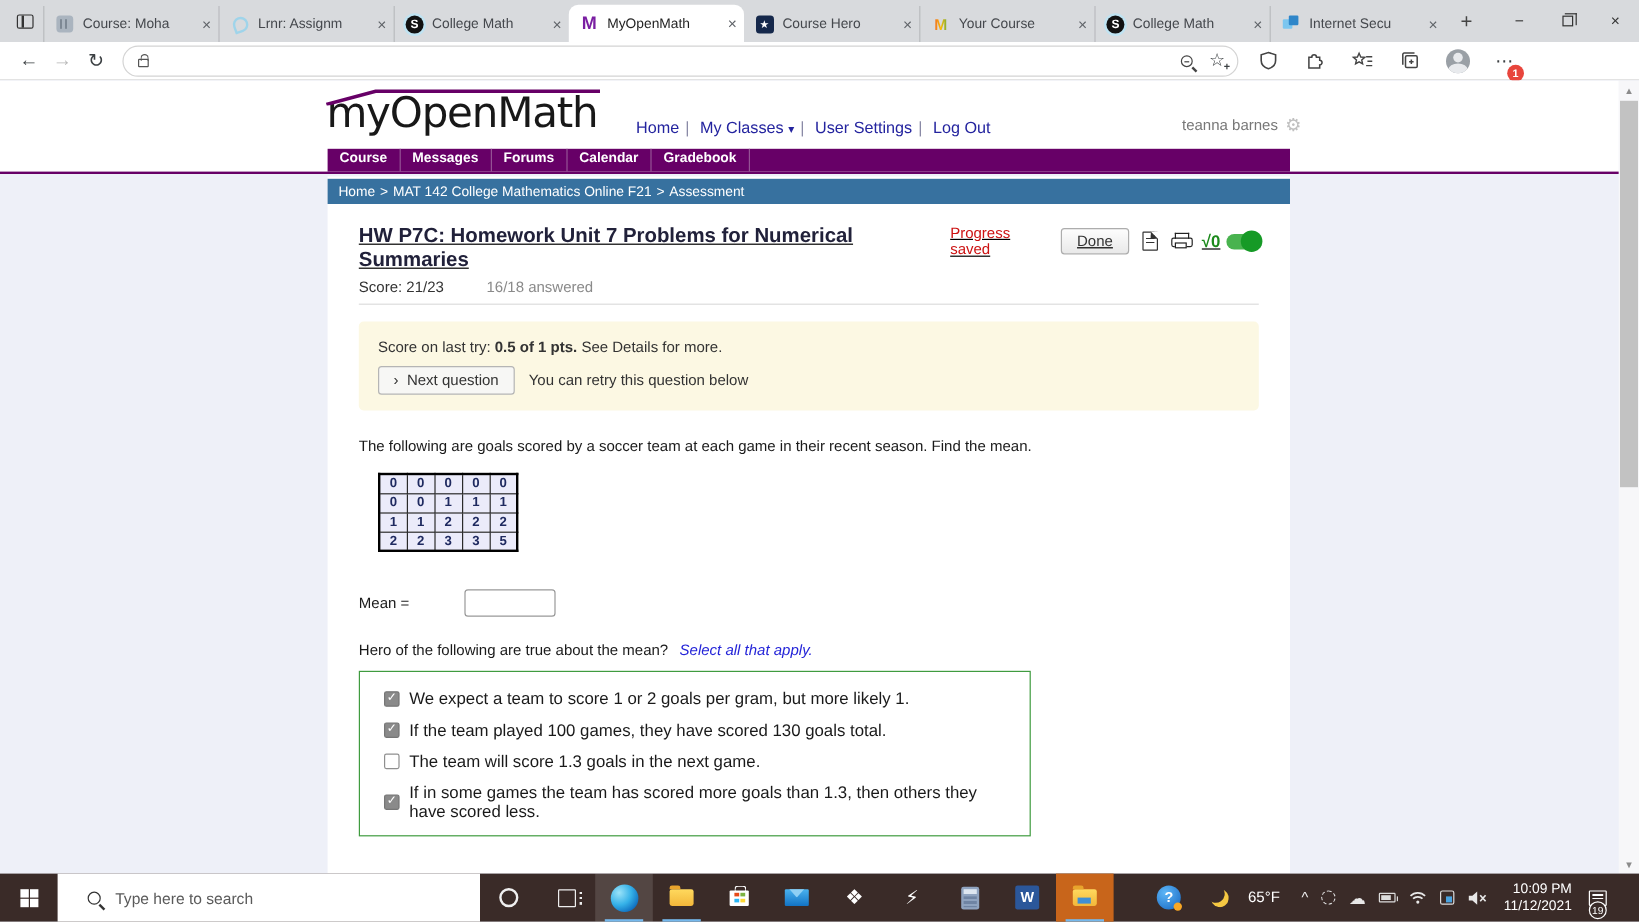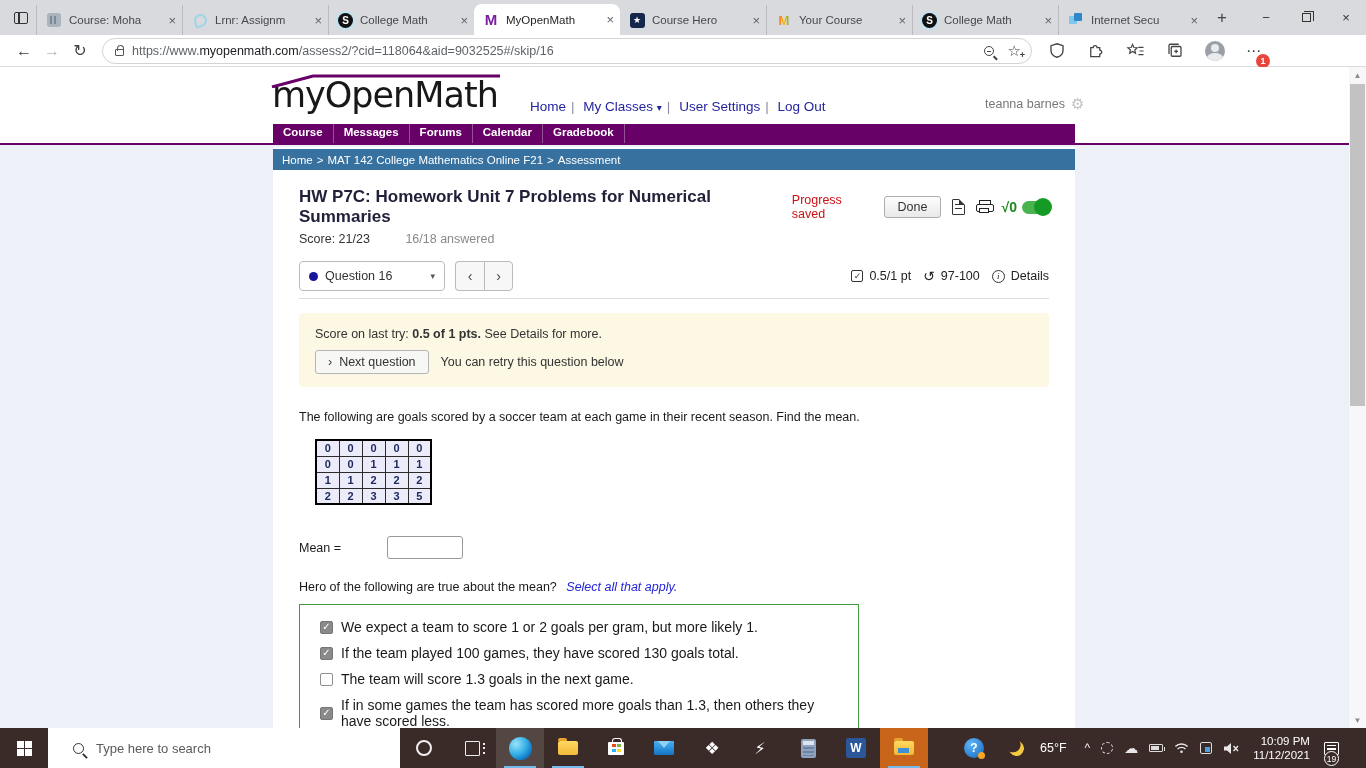--- a/index.html
+++ b/index.html
@@ -89,21 +89,21 @@
   .menubar { position:absolute; left:273px; bottom:0; width:802px; height:19px; background:#670067;
     display:flex; }
   .menuitem { color:#fff; font-size:11.5px; font-weight:bold; padding:2px 10px 0 10px;
     border-right:1px solid #945194; }
 
   .contentcol { position:absolute; left:273px; top:80px; width:802px; bottom:0; background:#fff; }
   .breadcrumb { height:21px; margin-top:2px; background:#37719f; color:#fff; font-size:11.5px;
     display:flex; align-items:center; padding-left:9px; gap:4px; }
   .inner { padding:0 26px; }
 
-  .titlerow { margin-top:17px; display:flex; align-items:center; }
+  .titlerow { margin-top:17px; display:flex; align-items:flex-start;text-decoration:underline; }
   .titlerow h1 { font-size:17px; color:#21213a; font-weight:bold; }
   .saveclust { margin-left:auto; display:flex; align-items:center; gap:11px; }
   .progress { color:#cc1111; font-size:12.5px; }
   .donebtn { font-size:12.5px; color:#333; padding:3px 13px; border:1px solid #adadad; border-radius:3px;
     background:linear-gradient(#fdfdfd,#e9e9e9); }
   .docicon { width:13px; height:16px; border:1.5px solid #333; border-radius:1px; position:relative; background:#fff;}
   .docicon::before{content:""; position:absolute; right:-1px; top:-1px; border:3.5px solid #fff; border-left-color:#333; border-bottom-color:#333;}
   .docicon::after{content:""; position:absolute; left:2px; top:4px; right:2px; height:6px;
     background:repeating-linear-gradient(#333 0 1.2px,transparent 1.2px 3.5px);}
   .printicon { width:16px; height:14px; position:relative; }
@@ -295,21 +295,20 @@
     <div class="winbtn">×</div>
   </div>
 </div>
 
 <div class="addrbar">
   <div class="navbtn">←</div>
   <div class="navbtn disabled">→</div>
   <div class="navbtn">↻</div>
   <div class="urlpill">
     <span class="lock"></span>
-    <span class="urltext"><span>https://www.</span><b>myopenmath.com</b><span>/assess2/?cid=118064&amp;aid=9032525#/skip/16</span></span>
     <span class="pillicons">
       <span class="zoomout"></span>
       <span class="starplus">☆</span>
     </span>
   </div>
   <div class="baricons">
     <svg width="18" height="19" viewBox="0 0 24 24">
         <path d="M12 3l8 2.5V12c0 5-4.5 8-8 9-3.5-1-8-4-8-9V5.5z" fill="none" stroke="#444" stroke-width="1.8"></path>
       </svg>
     <svg width="18" height="18" viewBox="0 0 24 24">
@@ -381,39 +380,20 @@
             <span class="sqrt">√0</span>
             <span class="toggle"></span>
           </span>
         </div>
       </div>
       <div class="scorerow">
         <span>Score: 21/23</span>
         <span class="answered">16/18 answered</span>
       </div>
 
-      <div class="qnav">
-        <div class="qselect">
-          <span class="qdot"></span>
-          <span class="lbl">Question 16</span>
-          <span class="caret">▾</span>
-        </div>
-        <div class="navgroup">
-          <button>‹</button>
-          <button>›</button>
-        </div>
-        <div class="qinfo">
-          <span class="cbglyph">✓</span>
-          <span>0.5/1 pt</span>
-          <span class="redo">↺</span>
-          <span>97-100</span>
-          <span class="infoi">i</span>
-          <span>Details</span>
-        </div>
-      </div>
       <div class="rule"></div>
 
       <div class="yellowbox">
         <div class="lasttry">
           <span>Score on last try: </span><b>0.5 of 1 pts.</b><span> See Details for more.</span>
         </div>
         <div class="yellowrow2">
           <button class="nextbtn"><span>›</span>&nbsp; <span>Next question</span></button>
           <span class="retrytxt">You can retry this question below</span>
         </div>

